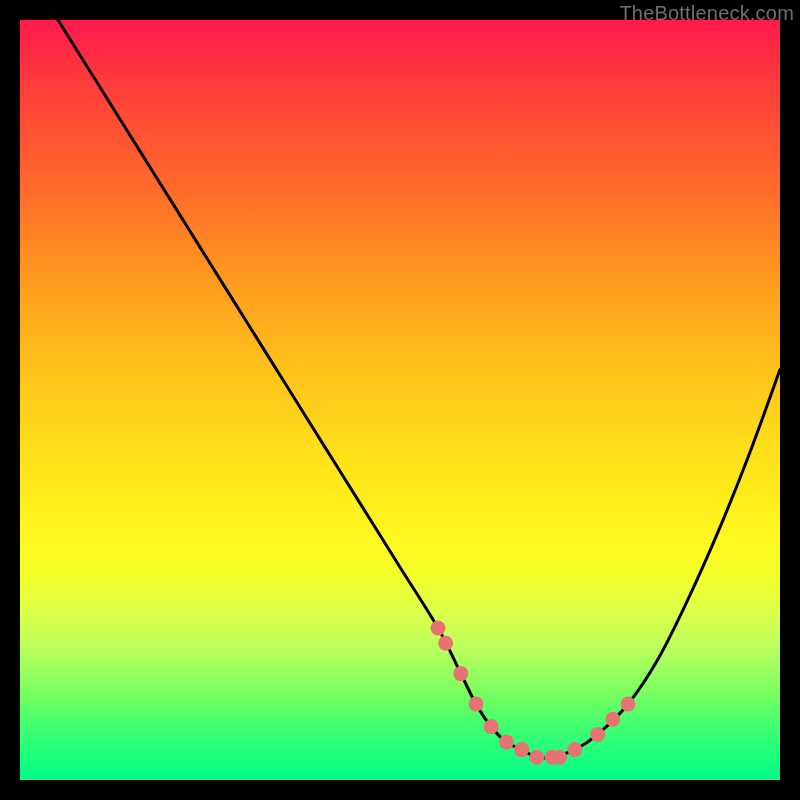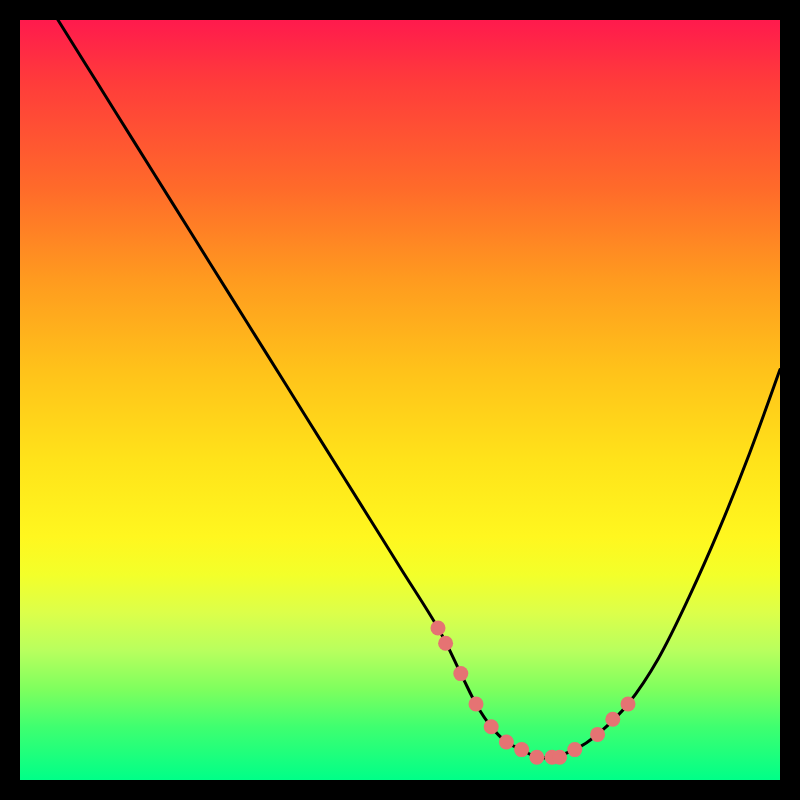--- a/index.html
+++ b/index.html
@@ -56,20 +56,21 @@
     font-size: 20px;
     font-weight: 500;
     letter-spacing: 0.2px;
     user-select: none;
   }
 </style>
 </head>
 <body>
 
 <div class="stage">
+  <div class="watermark">TheBottleneck.com</div>
 
   <div class="plot-area">
     <svg class="curve" viewBox="0 0 760 760">
       <g>
         <path id="curve-path" fill="none" stroke="#000" stroke-width="3" stroke-linecap="round" stroke-linejoin="round" d="M 38 0 C 44.84 10.943999999999992, 62.32 38.91199999999995, 76 60.799999999999955 C 89.68 82.68799999999996, 100.32 99.71200000000002, 114 121.60000000000002 C 127.68 143.48800000000003, 138.32 160.512, 152 182.39999999999998 C 165.68 204.28799999999995, 176.32 221.31199999999993, 190 243.19999999999993 C 203.68 265.0879999999999, 214.32 282.11199999999997, 228 304 C 241.68 325.88800000000003, 252.32 342.91200000000003, 266 364.8 C 279.68 386.688, 290.32 403.71200000000005, 304 425.6 C 317.68 447.488, 328.32 464.51200000000006, 342 486.40000000000003 C 355.68 508.288, 366.32 525.312, 380 547.2 C 393.68 569.0880000000001, 407.05600000000004 588.848, 418.00000000000006 608 C 428.9440000000001 627.152, 433.96 639.9200000000001, 440.79999999999995 653.6 C 447.63999999999993 667.28, 450.528 674.424, 456 684 C 461.472 693.576, 465.728 699.9599999999999, 471.2 706.8 C 476.67199999999997 713.64, 480.92800000000005 717.896, 486.40000000000003 722 C 491.872 726.104, 496.12800000000004 726.864, 501.6 729.6 C 507.072 732.336, 511.3280000000001 735.832, 516.8000000000001 737.2 C 522.272 738.5680000000001, 525.16 738.5680000000001, 532 737.2 C 538.84 735.832, 546.592 733.7040000000001, 554.8 729.6 C 563.0079999999999 725.496, 568.024 722.608, 577.6 714.4 C 587.176 706.192, 597.056 697.68, 608 684 C 618.944 670.32, 627.456 657.552, 638.4 638.4 C 649.3439999999999 619.2479999999999, 657.856 600.856, 668.8 577.6 C 679.7439999999999 554.344, 688.2560000000001 535.192, 699.2 509.2 C 710.144 483.20799999999997, 718.6560000000001 461.928, 729.6 433.2 C 740.544 404.472, 754.528 364.64799999999997, 760 349.59999999999997"></path>
       </g>
       <g id="markers">
           <circle cx="418.00000000000006" cy="608" r="7.5" fill="#e57373"></circle>
           <circle cx="425.6" cy="623.2" r="7.5" fill="#e57373"></circle>
           <circle cx="440.79999999999995" cy="653.6" r="7.5" fill="#e57373"></circle>

